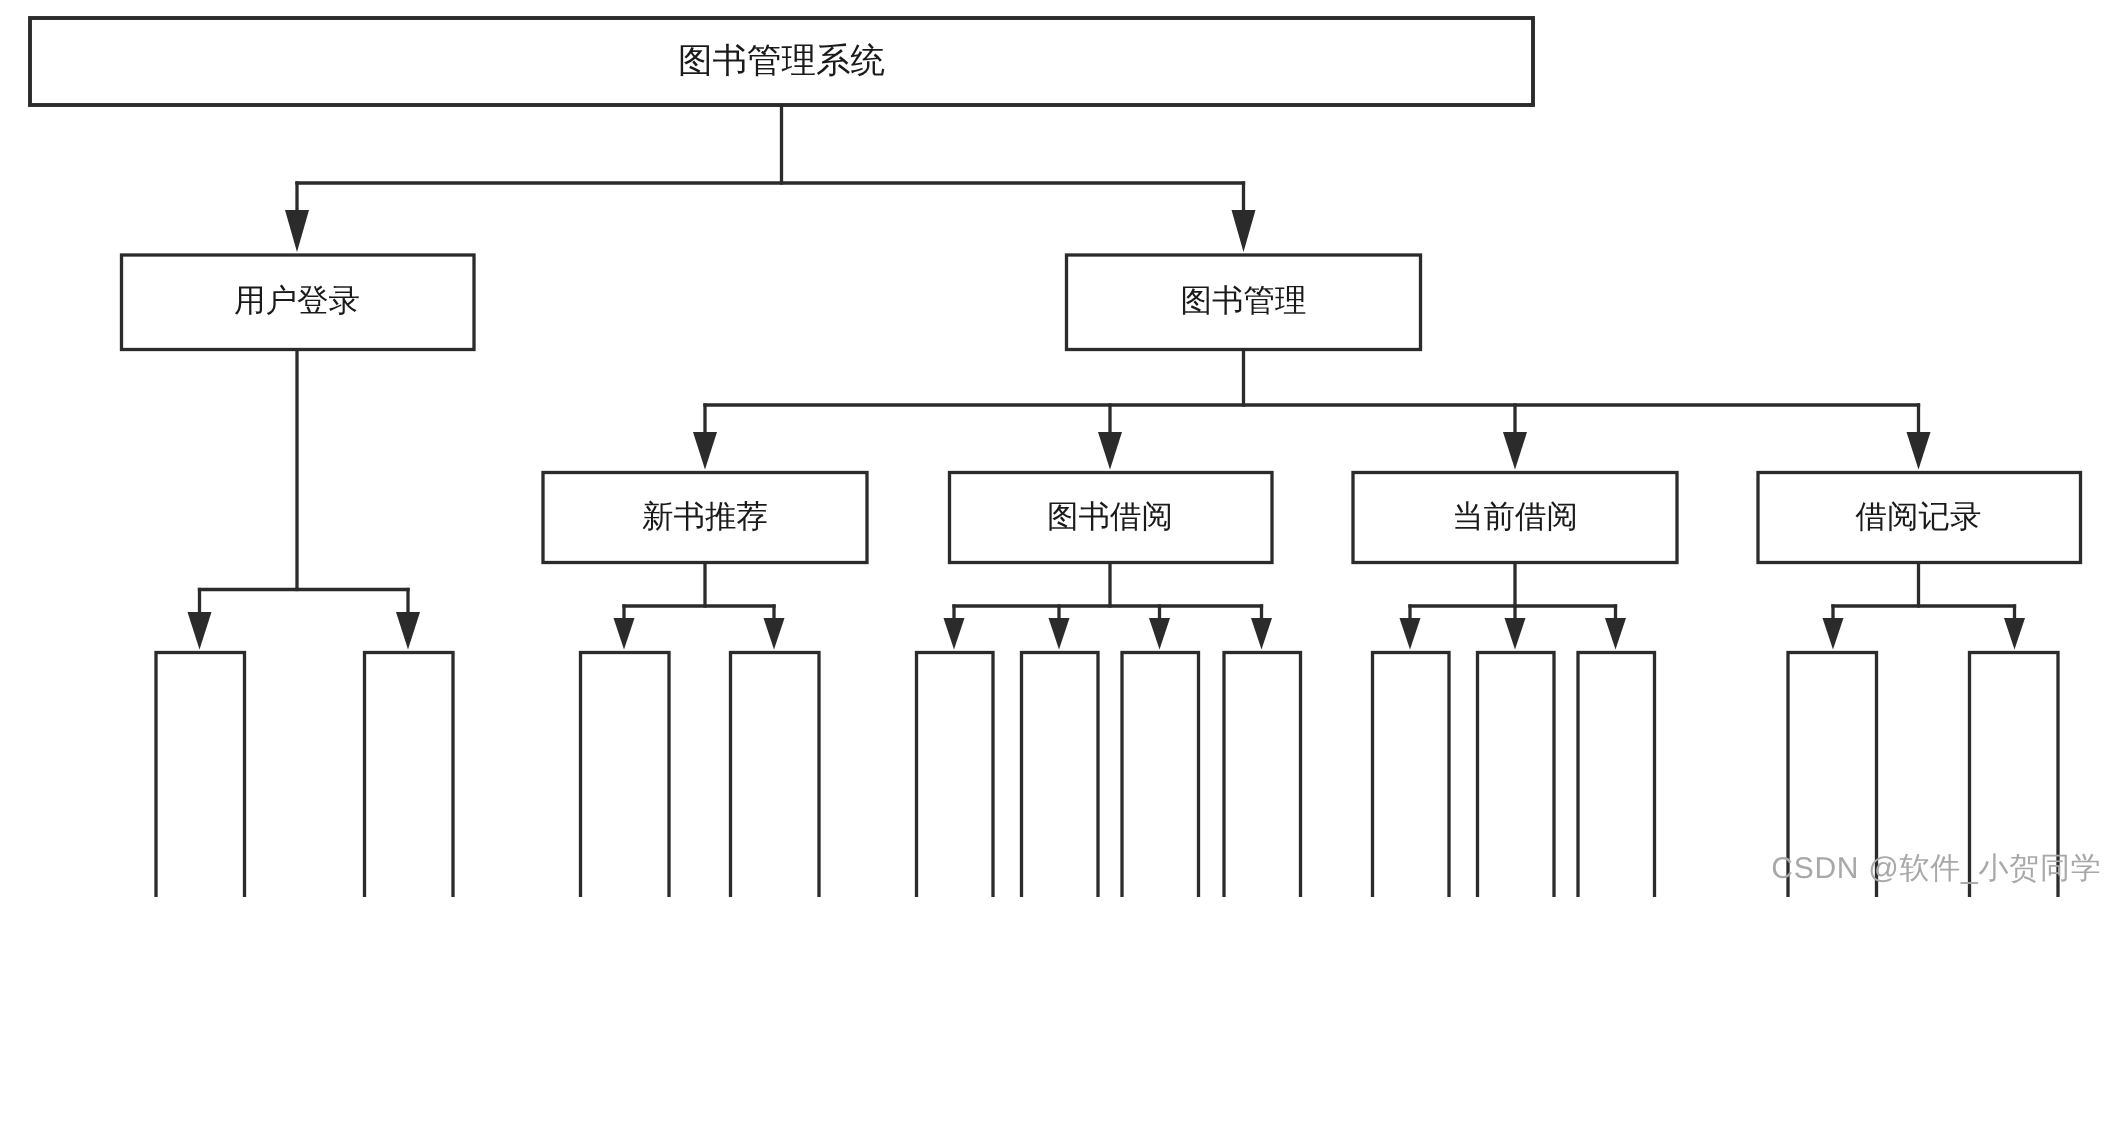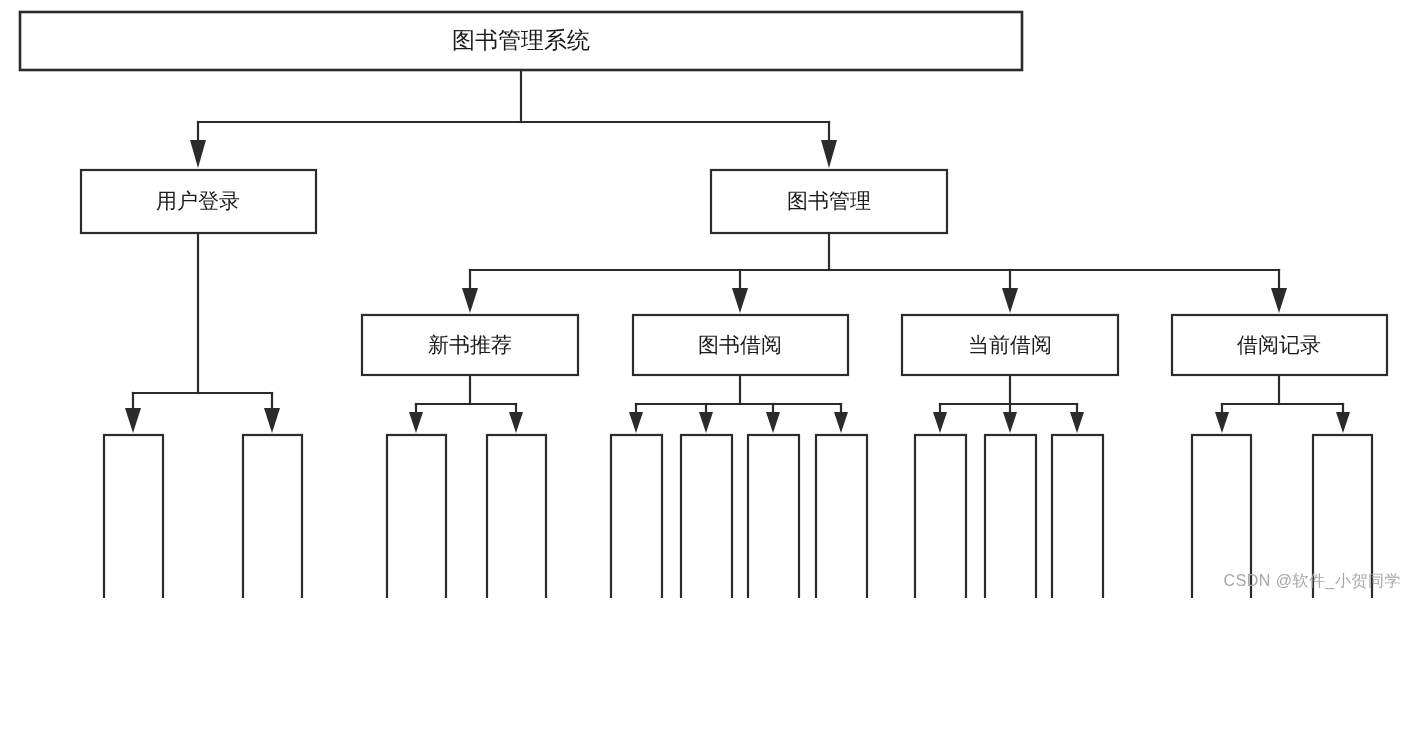--- a/index.html
+++ b/index.html
@@ -73,21 +73,21 @@
     letter-spacing: 1px;
     color: #1a1a1a;
     white-space: nowrap;
     text-align: start;
   }
   .watermark {
     position: absolute;
     right: 30px;
     bottom: 6px;
     font-family: "Liberation Sans", "DejaVu Sans", sans-serif;
-    font-size: 16px;
+    font-size: 20px;
     color: #a8a8a8;
     letter-spacing: 0.5px;
     white-space: nowrap;
   }
 </style>
 </head>
 <body>
 
 <div id="diagram-root">
 

